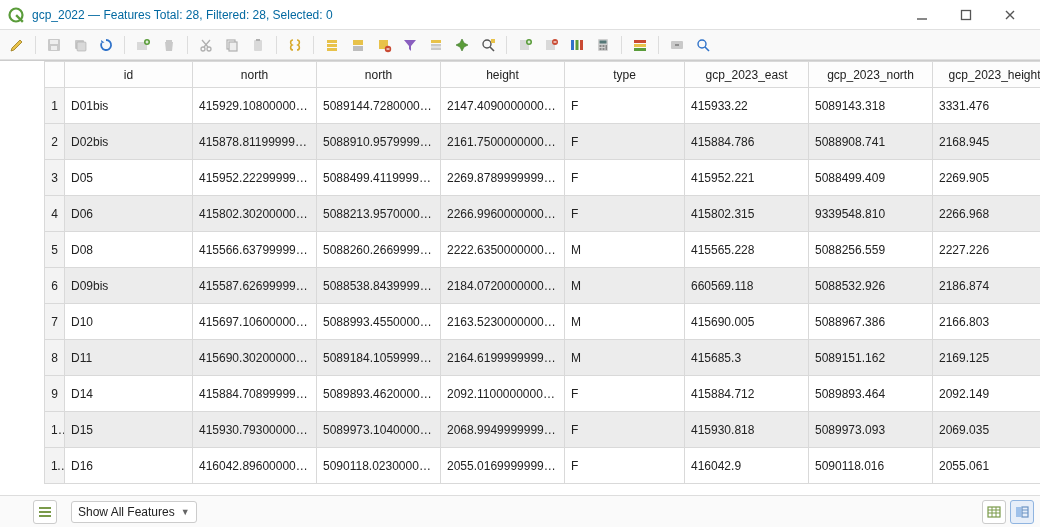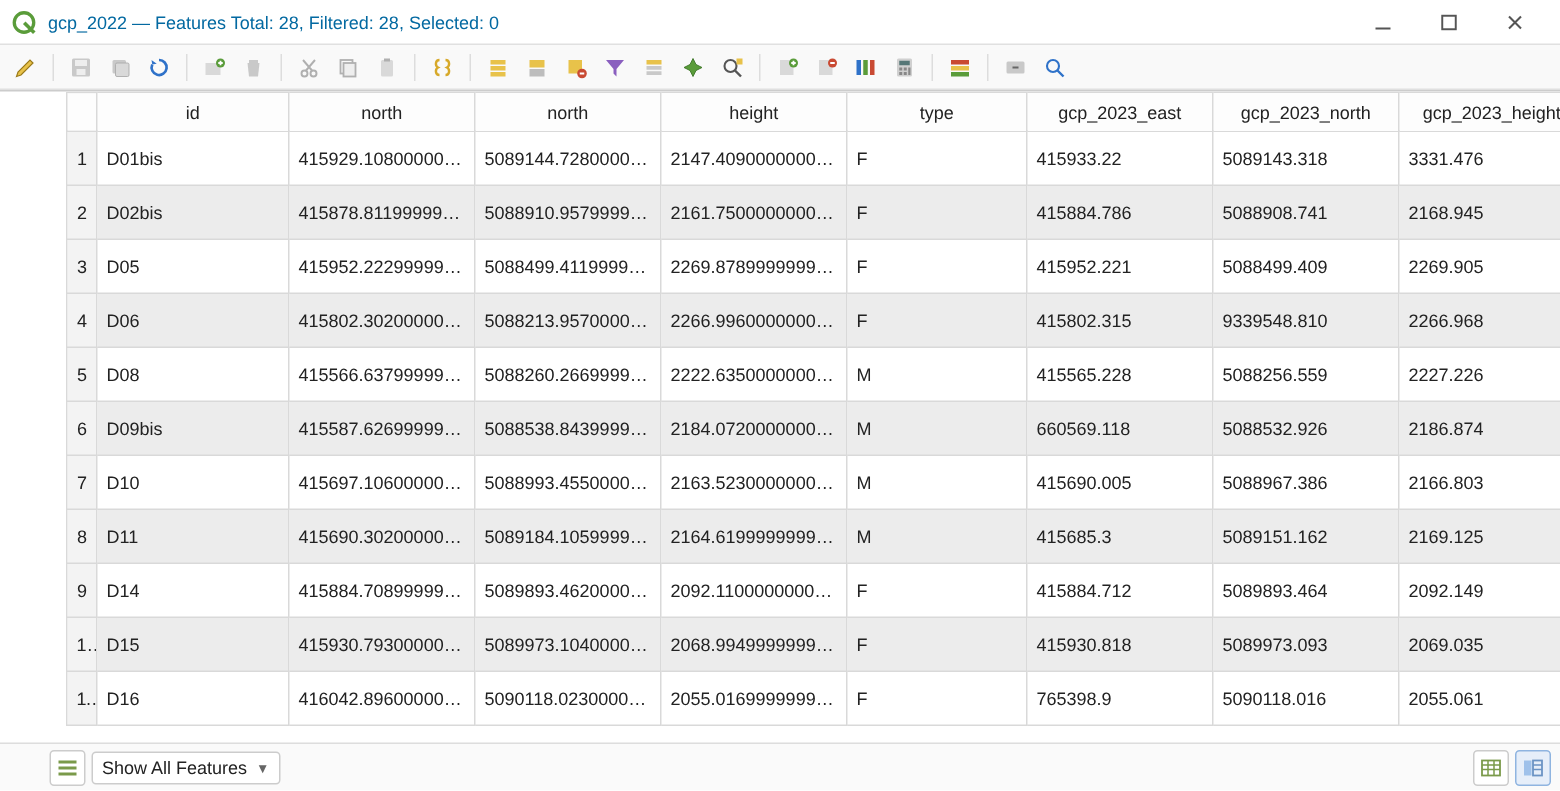--- a/index.html
+++ b/index.html
@@ -136,21 +136,21 @@
     left: 0; right: 0; bottom: 0;
     height: 32px;
     border-top: 1px solid #ddd;
     display: flex;
     align-items: center;
     padding: 2px 6px;
     gap: 6px;
     background: #fafafa;
     justify-content: space-between;
   }
-  .statusbar-left { display: flex; align-items: center; gap: 4px; padding-left: 27px; }
+  .statusbar-left { display: flex; align-items: center; gap: 14px; padding-left: 27px; }
   .statusbar-right { display: flex; align-items: center; gap: 4px; }
   .filter-select {
     display: inline-flex;
     align-items: center;
     gap: 6px;
     padding: 3px 6px;
     border: 1px solid #ccc;
     border-radius: 3px;
     background: #fff;
     font-size: 12px;
@@ -500,21 +500,21 @@
           <td>5089973.093</td>
           <td>2069.035</td>
         </tr>
         <tr>
           <th>11</th>
           <td>D16</td>
           <td>416042.89600000000...</td>
           <td>5090118.0230000000...</td>
           <td>2055.016999999999825</td>
           <td>F</td>
-          <td>765398.9</td>
+          <td>416042.9</td>
           <td>5090118.016</td>
           <td>2055.061</td>
         </tr>
       </tbody>
   </table>
 </div>
 
 <div class="statusbar">
   <div class="statusbar-left">
     <button class="sq-btn">

